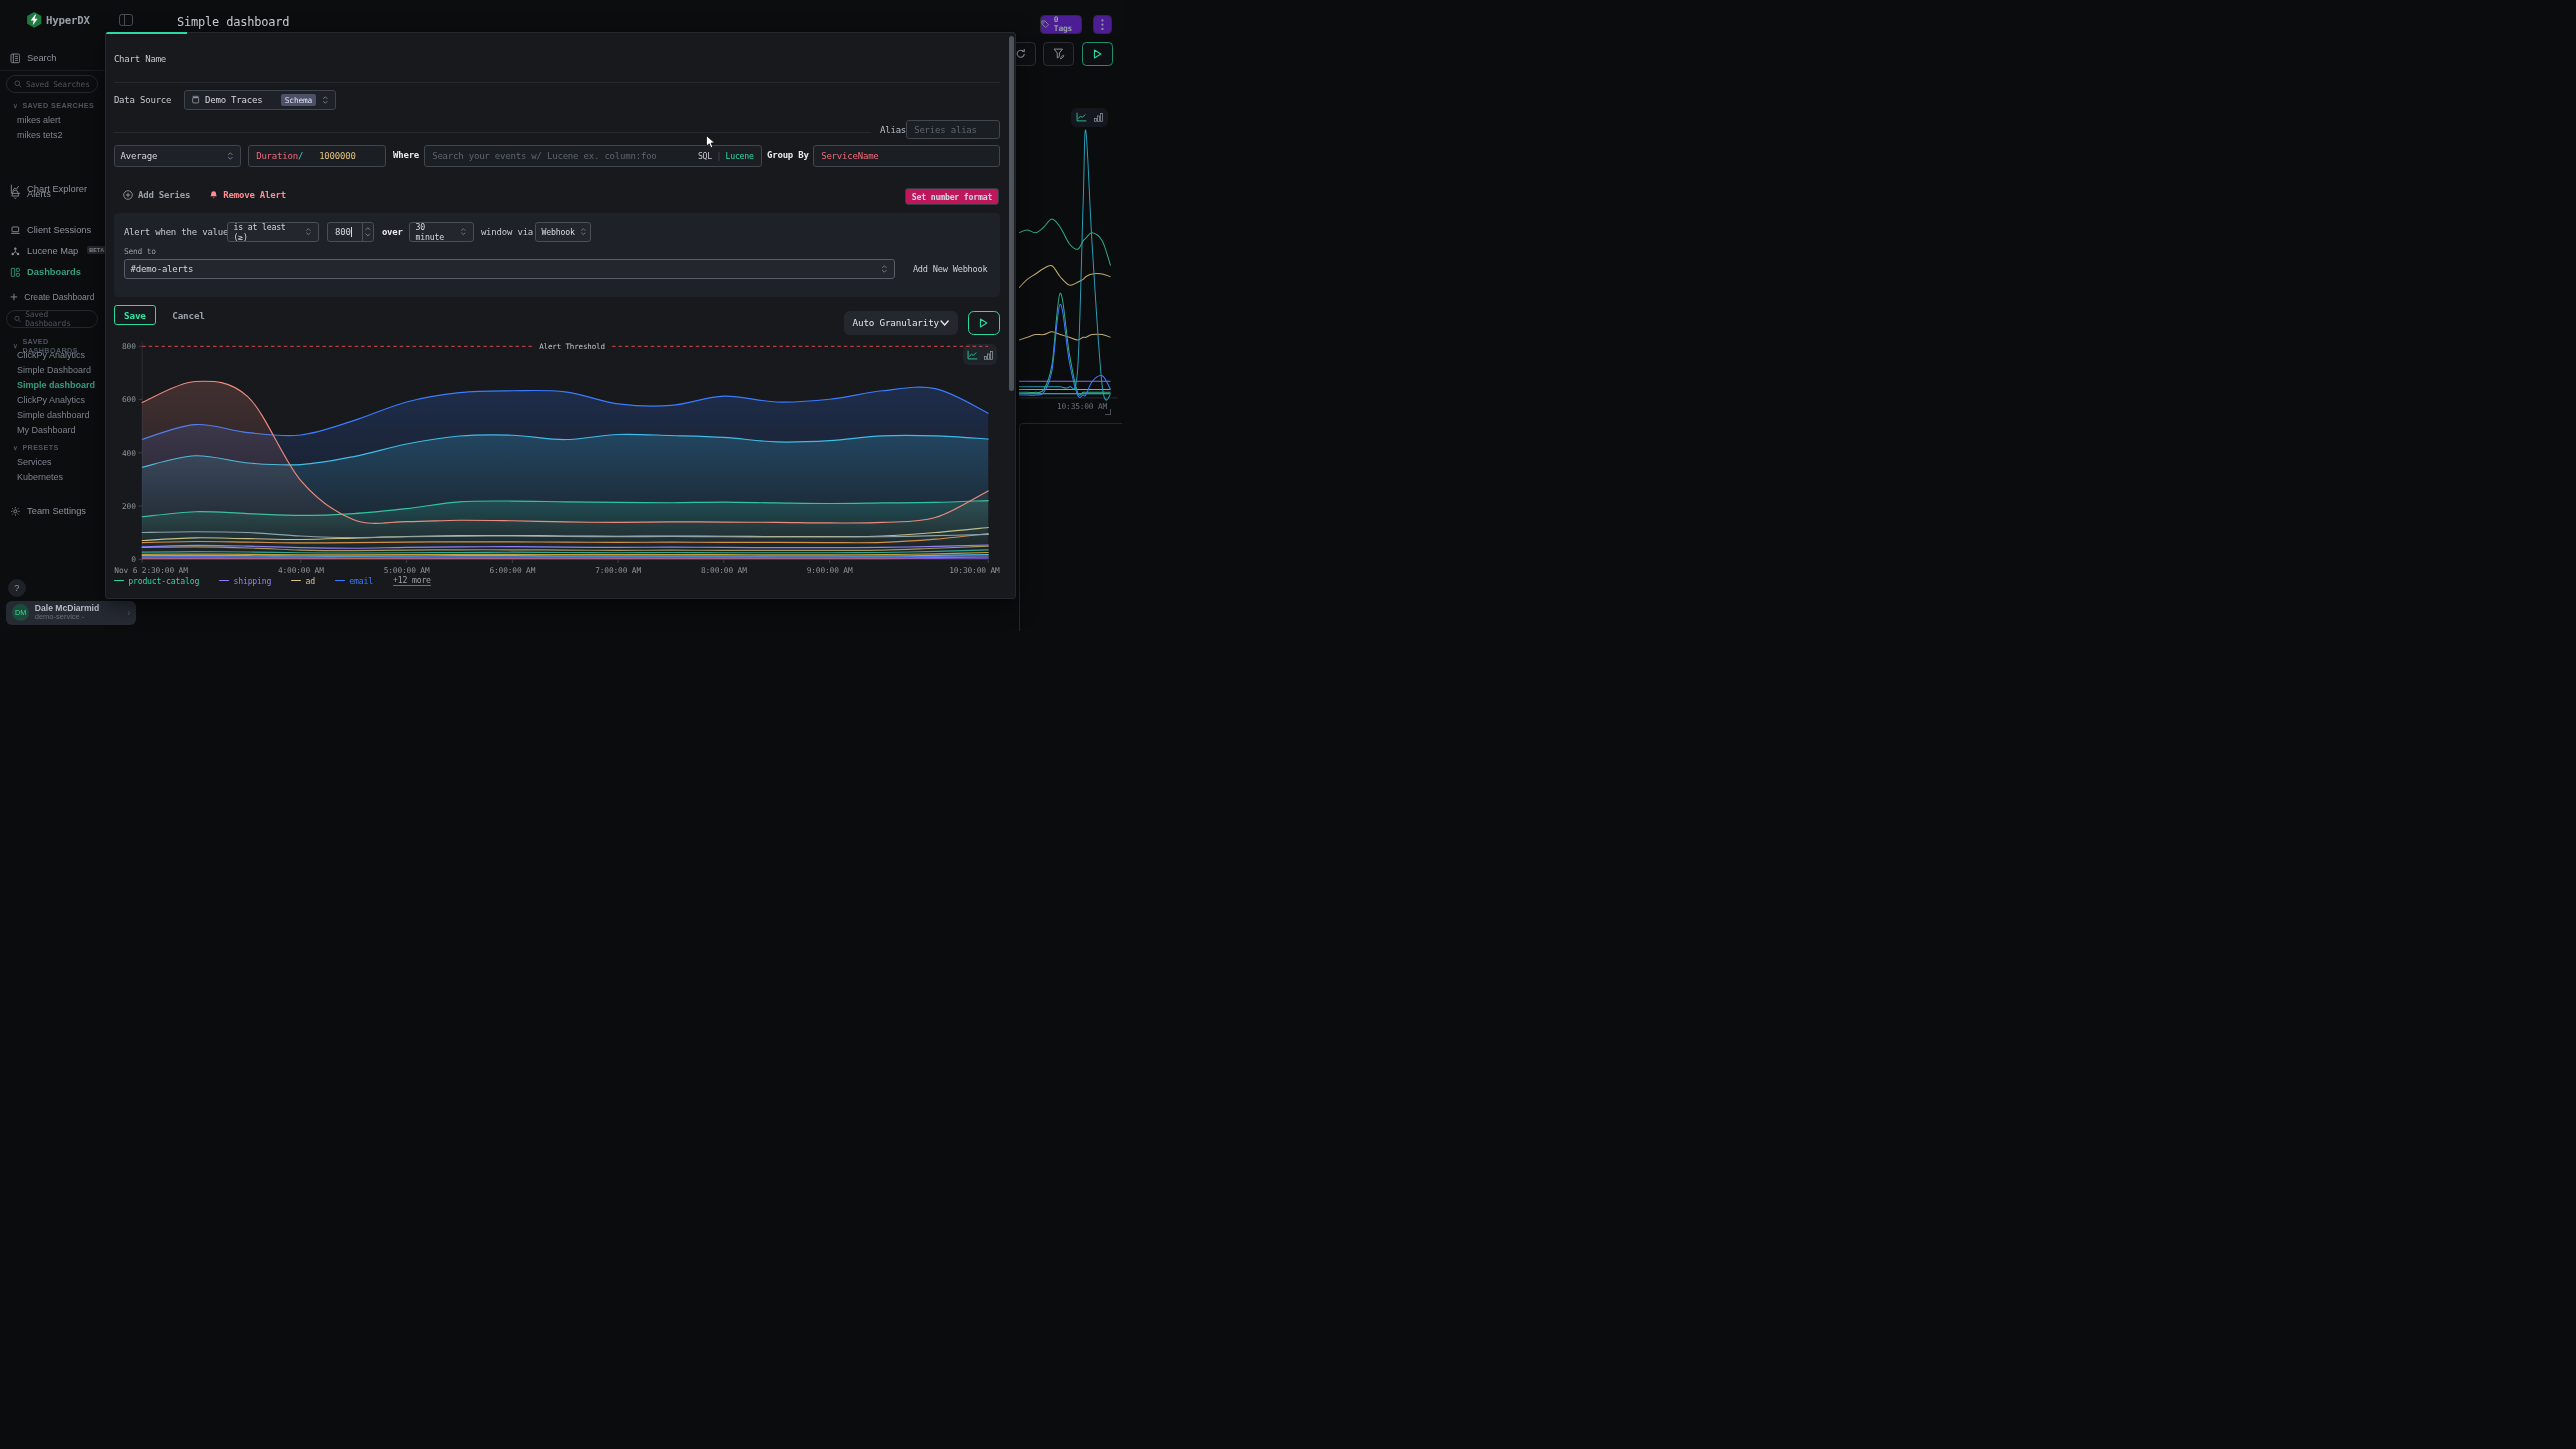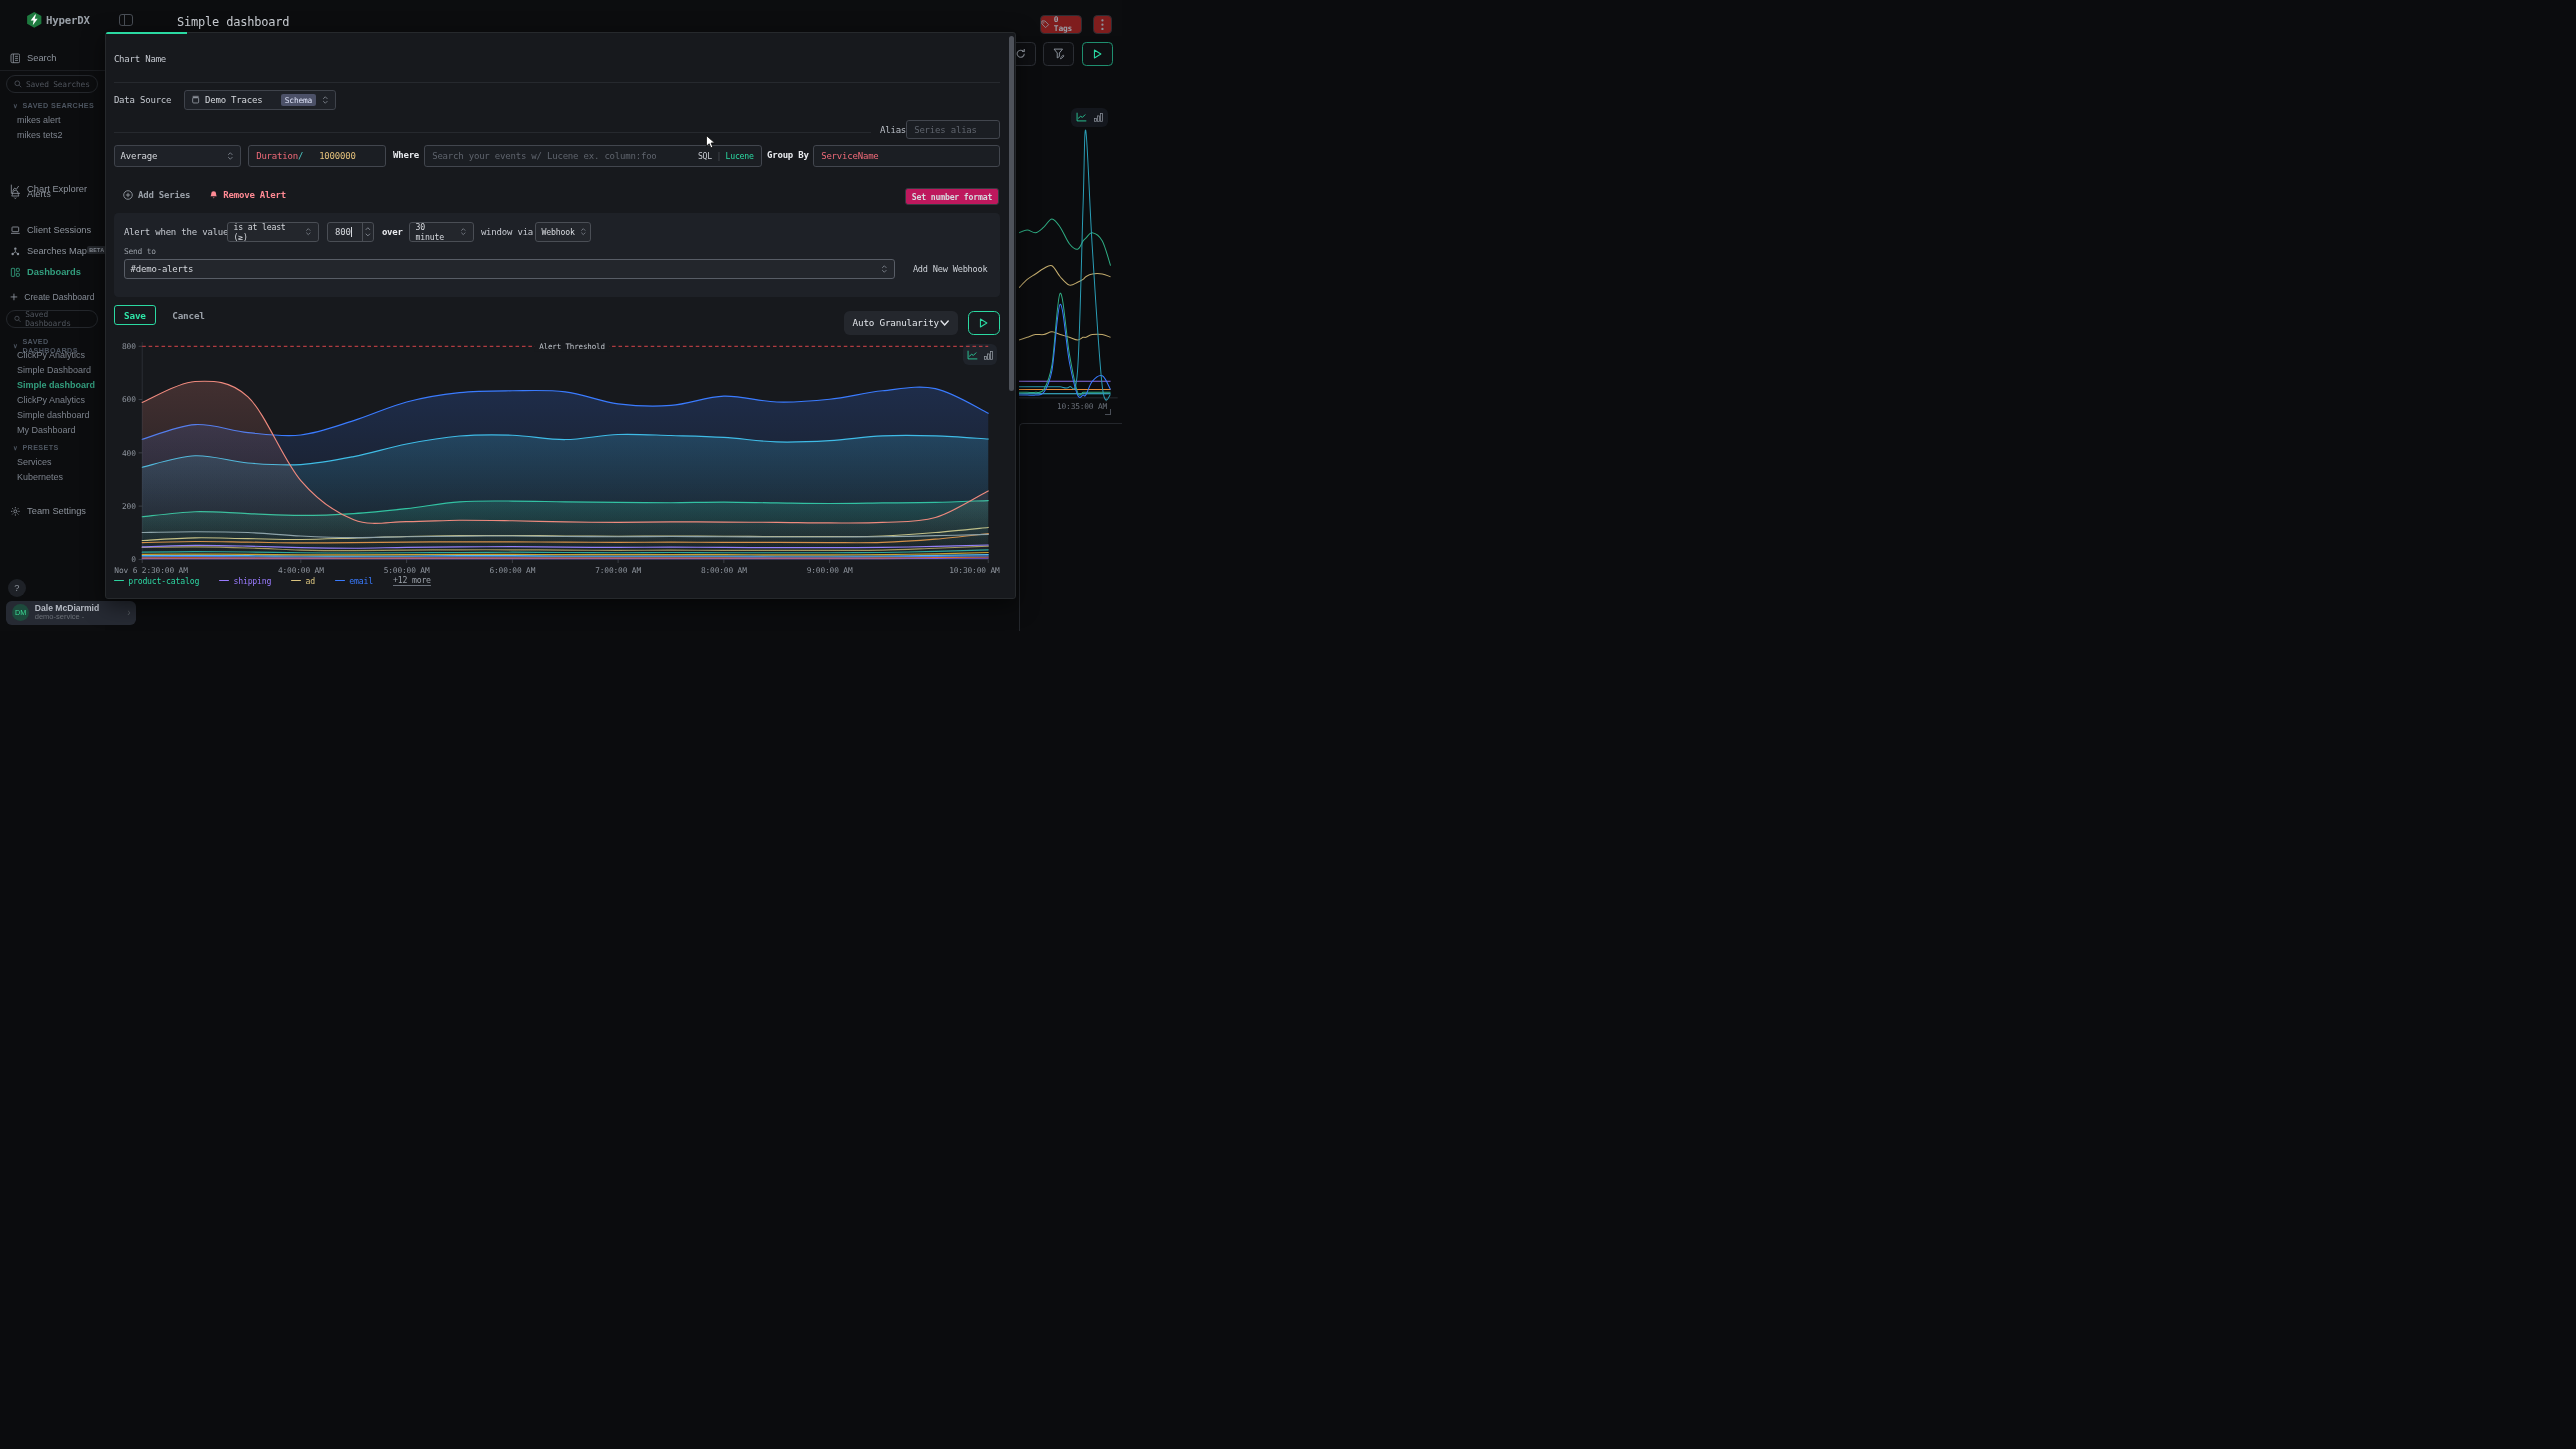--- a/index.html
+++ b/index.html
@@ -8,21 +8,21 @@
          font-family:"Liberation Sans", sans-serif; color:#c9cdd4; }
   .mono { font-family:"DejaVu Sans Mono", monospace; letter-spacing:-0.2px; }
 
   
   #topbar { position:absolute; left:0; top:0; width:1122px; height:36px; background:#0c0d0f; z-index:5; }
   .brand { position:absolute; left:46px; top:13.6px; font-weight:bold; font-size:10.7px; color:#9aa0a8; }
   .logo { position:absolute; left:26px; top:12px; }
   .panel-toggle { position:absolute; left:119px; top:14.3px; width:13.6px; height:12px; border:1.1px solid #4a4f57; border-radius:2.9px; }
   .panel-toggle::after{ content:""; position:absolute; left:3.6px; top:0; width:1.1px; height:100%; background:#4a4f57; }
   #page-title { position:absolute; left:177px; top:15px; font-size:12px; color:#cfd3d9; }
-  .tbtn { position:absolute; height:18.6px; border:0.7px solid #2b2e34; border-radius:4.3px; background:#7f1d1d;
+  .tbtn { position:absolute; height:18.6px; border:0.7px solid #2b2e34; border-radius:4.3px; background:#4c1d95;
           display:flex; align-items:center; justify-content:center; gap:4.3px; color:#9aa0a8; font-size:7.9px; font-weight:bold; }
 
   
   .tool2 { position:absolute; top:42px; width:31px; height:24px; border:0.7px solid #2b2e34; border-radius:4.3px;
            background:#0e0f12; display:flex; align-items:center; justify-content:center; color:#8d939c; z-index:2; }
   .tool2.play { border-color:#1f8f6f; color:#2bd9a2; }
 
   
   #sidebar { position:absolute; left:0; top:36px; width:105px; height:595px; background:#0c0d0f; z-index:5; }
   .side-item { position:absolute; left:0; width:105px; height:18.6px; display:flex; align-items:center; gap:6.4px;
@@ -206,21 +206,21 @@
     <div class="side-item" style="top:206px;">
       <span class="ic">
         <svg width="10.7" height="10.7" viewBox="0 0 16 16">
             <circle cx="8" cy="4" r="1.8" fill="#8d939c"></circle>
             <circle cx="4" cy="12" r="1.8" fill="#8d939c"></circle>
             <circle cx="12" cy="12" r="1.8" fill="#8d939c"></circle>
             <path d="M8 6 v3 M8 9 l-3 2 M8 9 l3 2" stroke="#8d939c" stroke-width="1.2" fill="none"></path>
           </svg>
       </span>
       <span style="position:relative;">
-        <span>Searches Map</span>
+        <span>Lucene Map</span>
         <span class="beta" style="left:60px;">BETA</span>
       </span>
     </div>
     <div class="side-item active" style="top:227px;">
       <span class="ic">
         <svg width="10.7" height="10.7" viewBox="0 0 16 16">
             <rect x="2" y="2" width="5" height="12" rx="1" fill="none" stroke="#339e7e" stroke-width="1.3"></rect>
             <rect x="9.5" y="2" width="4.5" height="4.5" rx="1" fill="none" stroke="#339e7e" stroke-width="1.3"></rect>
             <rect x="9.5" y="9.5" width="4.5" height="4.5" rx="1" fill="none" stroke="#339e7e" stroke-width="1.3"></rect>
           </svg>

